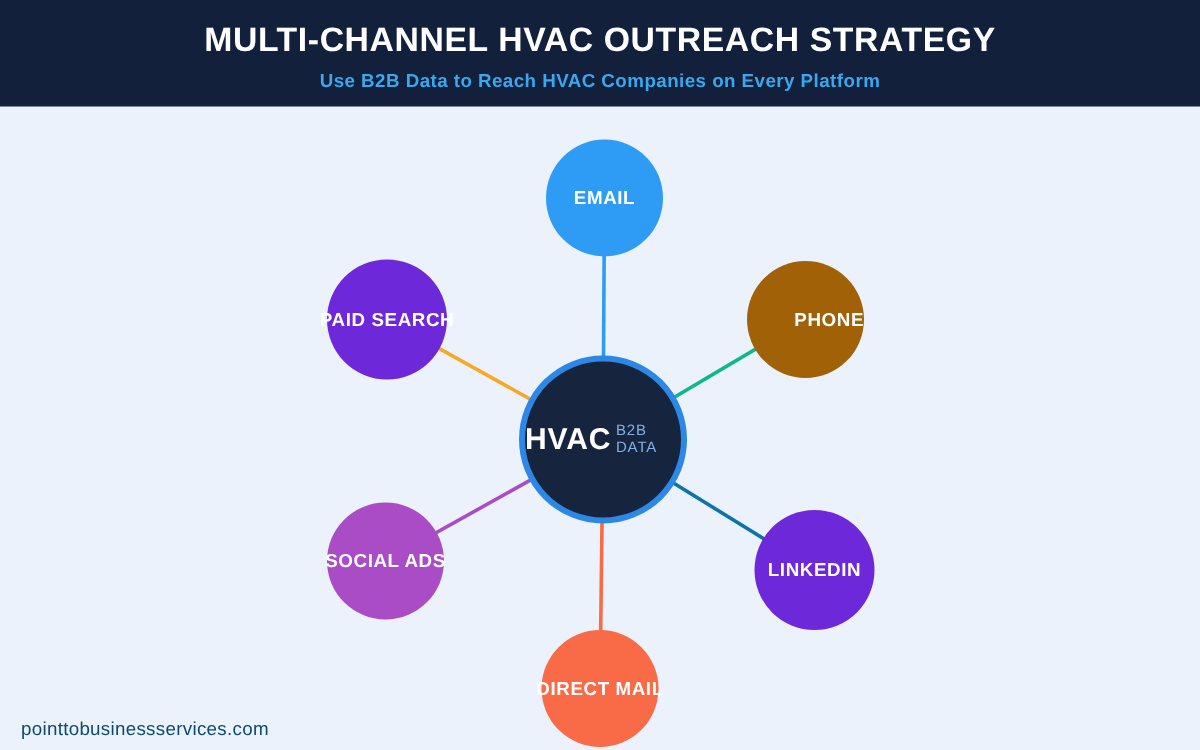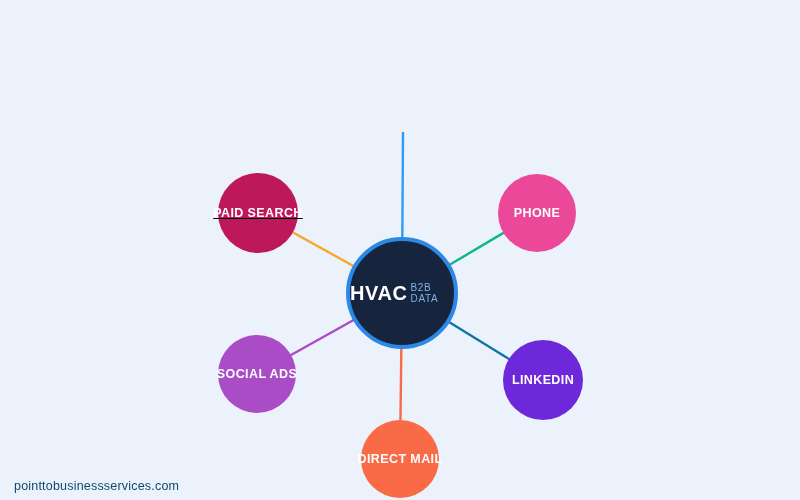--- a/index.html
+++ b/index.html
@@ -84,50 +84,57 @@
     color: #0c4a6e; font-size: 12.5px;
     letter-spacing: 0.2px;
     text-align: center;
   }
 </style>
 </head>
 <body>
 
 <div class="stage">
 
+  <div class="header">
+    <h1>MULTI-CHANNEL HVAC OUTREACH STRATEGY</h1>
+    <div class="subtitle">Use B2B Data to Reach HVAC Companies on Every Platform</div>
+  </div>
 
   <div class="diagram">
 
     <svg class="connectors" width="800" height="500" viewBox="0 0 800 500">
       <line x1="402" y1="293" x2="403" y2="132" style="stroke: rgb(46, 156, 244);"></line>
       <line x1="402" y1="293" x2="537" y2="213" style="stroke: rgb(16, 183, 137);"></line>
       <line x1="402" y1="293" x2="543" y2="380" style="stroke: rgb(14, 116, 168);"></line>
       <line x1="402" y1="293" x2="400" y2="459" style="stroke: rgb(249, 106, 71);"></line>
       <line x1="402" y1="293" x2="257" y2="374" style="stroke: rgb(169, 76, 197);"></line>
       <line x1="402" y1="293" x2="258" y2="213" style="stroke: rgb(249, 167, 39);"></line>
     </svg>
 
+    <div class="node ch-email" style="background-color: rgb(46, 156, 244);">
+      <span class="label">EMAIL</span>
+    </div>
 
-    <div class="node ch-phone" style="background-color: #ec4899;">
+    <div class="node ch-phone" style="background-color: #a16207; justify-content: flex-end;">
       <span class="label">PHONE</span>
     </div>
 
     <div class="node ch-linkedin" style="background-color: #6d28d9;">
       <span class="label">LINKEDIN</span>
     </div>
 
     <div class="node ch-direct-mail" style="background-color: rgb(249, 106, 71);">
       <span class="label">DIRECT MAIL</span>
     </div>
 
     <div class="node ch-social-ads" style="background-color: rgb(169, 76, 197);">
       <span class="label">SOCIAL ADS</span>
     </div>
 
-    <div class="node ch-paid-search" style="background-color: #be185d; text-decoration: underline;">
+    <div class="node ch-paid-search" style="background-color: #6d28d9;">
       <span class="label">PAID SEARCH</span>
     </div>
 
     <div class="node hub">
       <span class="hub-title">HVAC</span>
       <span class="hub-subtitle">B2B DATA</span>
     </div>
 
   </div>
 

